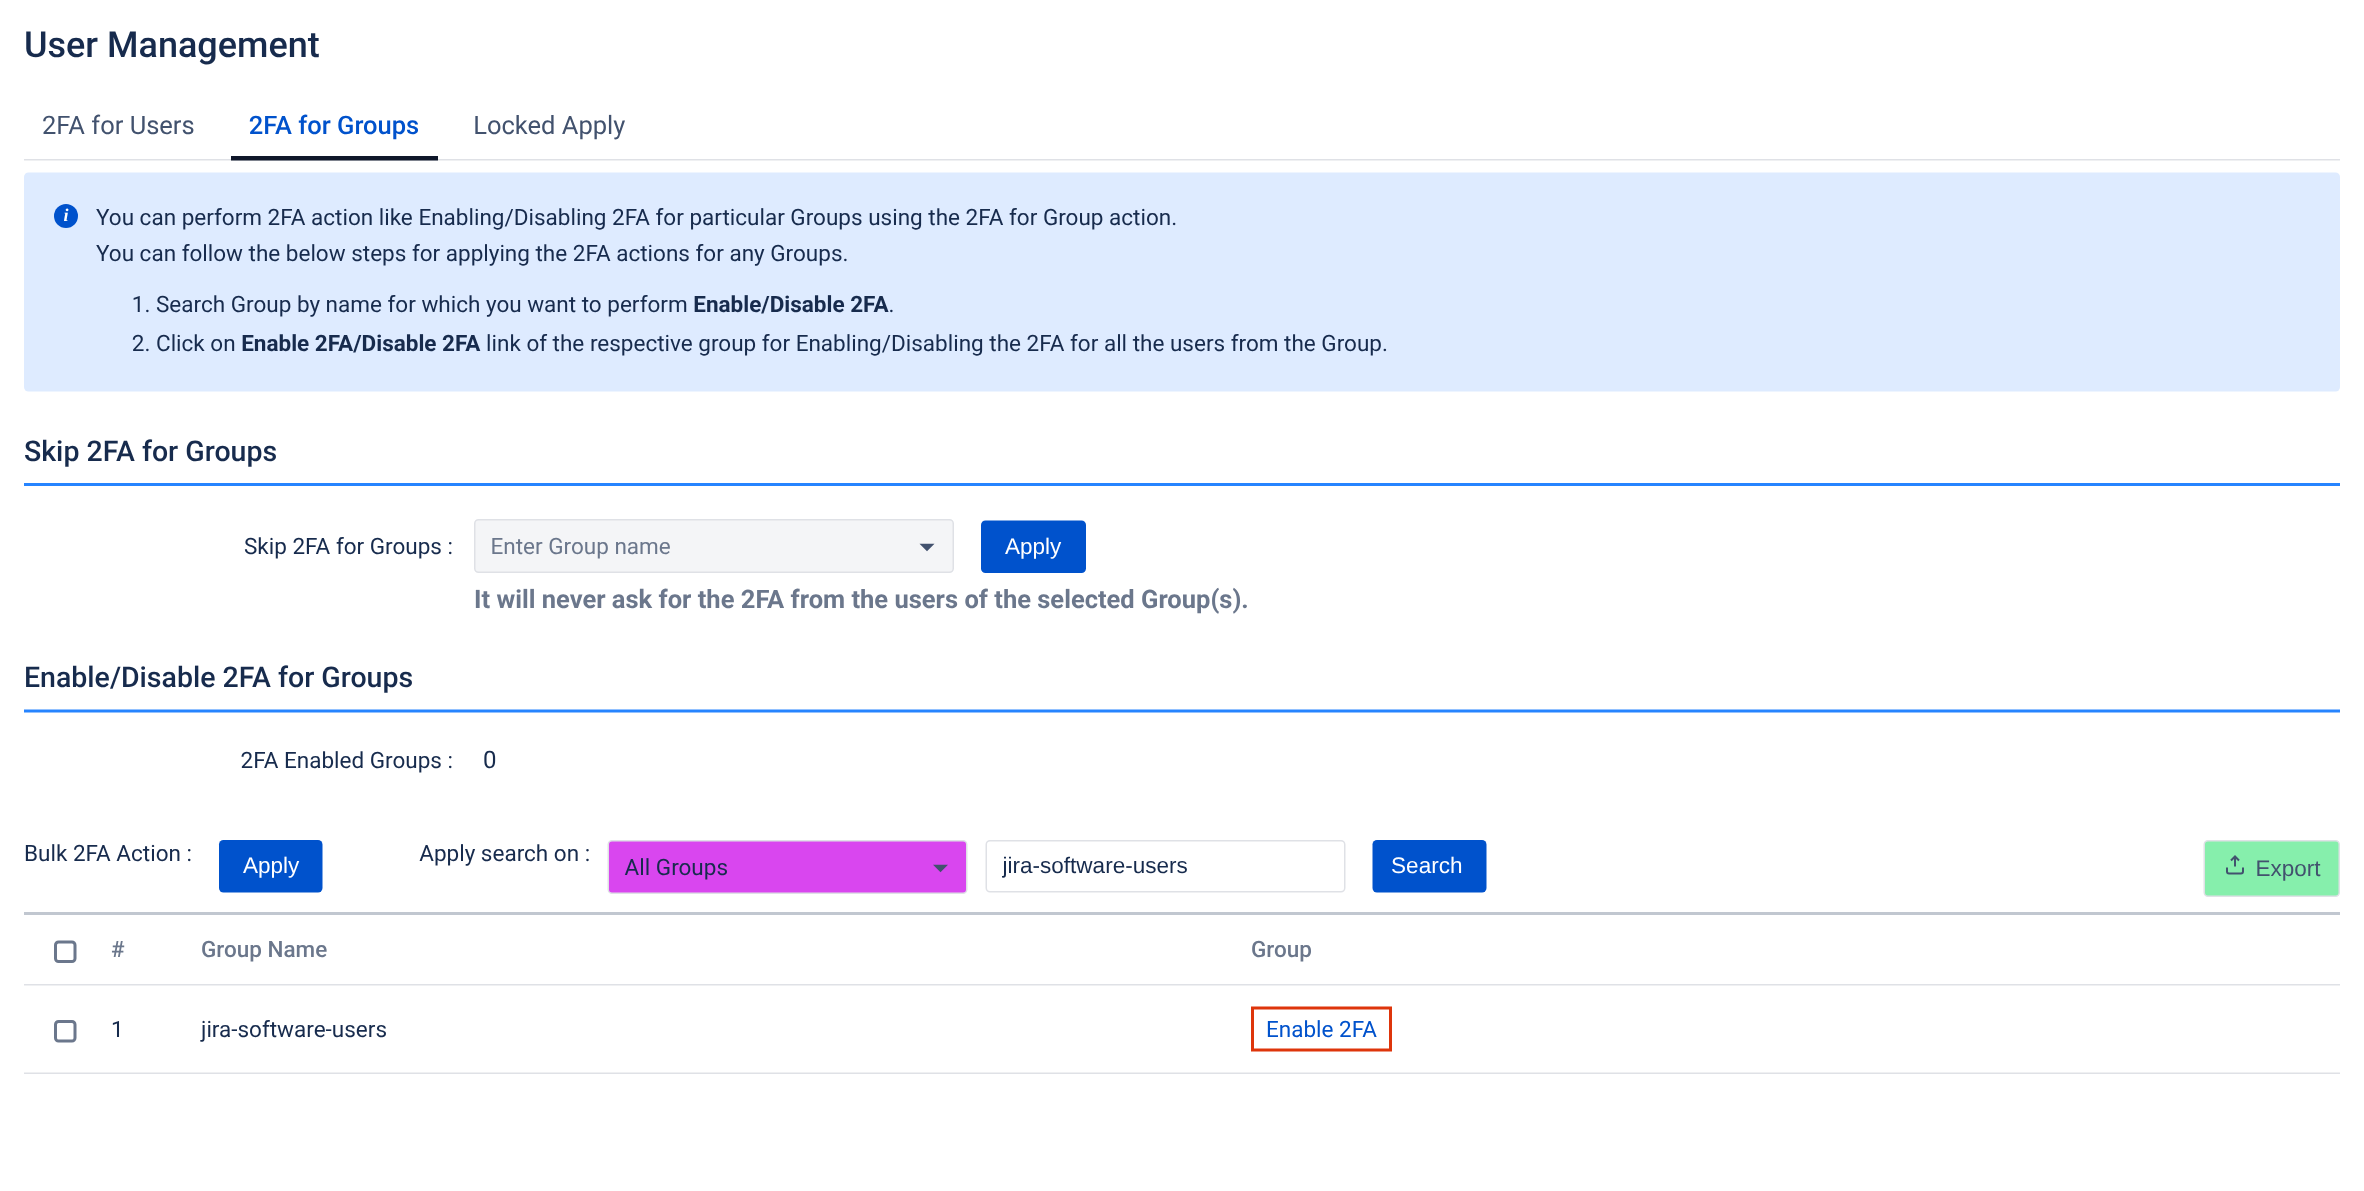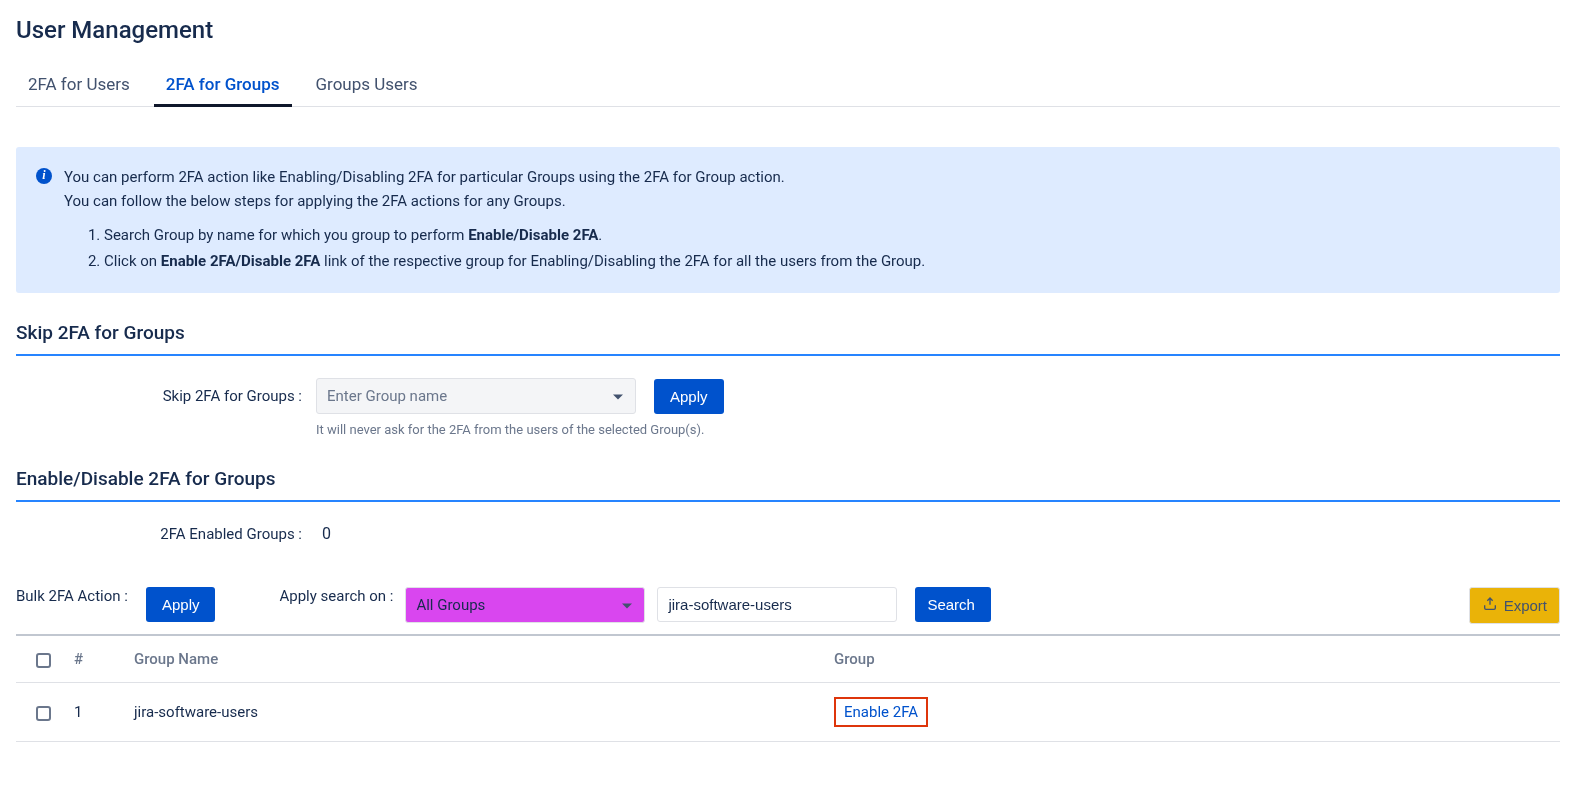--- a/index.html
+++ b/index.html
@@ -1,18 +1,18 @@
 <!DOCTYPE html>
 <html><head>
   <meta charset="utf-8">
   <style>
     * { box-sizing: border-box; margin: 0; padding: 0; }
     body { font-family: -apple-system, BlinkMacSystemFont, "Segoe UI", Roboto, sans-serif; color: #172B4D; padding: 16px; background: #fff; }
     .page-title { font-size: 24px; font-weight: 500; color: #172B4D; margin-bottom: 20px; }
-    .tabs { display: flex; border-bottom: 1px solid #dfe1e6; margin-bottom: 40px; }
+    .tabs { display: flex; border-bottom: 1px solid #dfe1e6; margin-bottom: 8px; }
     .tab { padding: 10px 12px; font-size: 17px; color: #42526E; cursor: pointer; margin-right: 12px; }
     .tab.active { color: #0052CC; border-bottom: 3px solid #0f172a; font-weight: 500; margin-bottom: -1px; }
     
     .info-panel { background: #DEEBFF; border-radius: 3px; padding: 18px 20px 18px 48px; margin-bottom: 28px; position: relative; color: #172B4D; font-size: 15px; line-height: 1.6; }
     .info-panel .info-icon { position: absolute; left: 20px; top: 21px; width: 16px; height: 16px; background: #0052CC; border-radius: 50%; display: flex; align-items: center; justify-content: center; color: #fff; font-size: 12px; font-weight: bold; font-style: italic; font-family: Georgia, serif; }
     .info-panel .line { display: block; }
     .info-panel ol { margin: 10px 0 0 40px; }
     .info-panel li { margin: 2px 0; }
     
     .section-heading { font-size: 19px; font-weight: 500; color: #172B4D; margin: 8px 0 10px; }
@@ -22,23 +22,23 @@
     .form-label { width: 300px; text-align: right; padding-right: 14px; font-size: 15px; color: #172B4D; }
     
     .select-input { background: #F4F5F7; border: 1px solid #DFE1E6; border-radius: 3px; padding: 8px 30px 8px 10px; font-size: 15px; color: #6B778C; min-width: 320px; position: relative; cursor: pointer; }
     .select-input.small { min-width: 180px; }
     .select-input.medium { min-width: 240px; }
     .select-input::after { content: ""; position: absolute; right: 12px; top: 50%; transform: translateY(-30%); border-left: 5px solid transparent; border-right: 5px solid transparent; border-top: 5px solid #42526E; }
     
     .text-input { background: #fff; border: 1px solid #DFE1E6; border-radius: 3px; padding: 8px 10px; font-size: 15px; color: #172B4D; min-width: 240px; }
     
     .btn-primary { background: #0052CC; color: #fff; border: none; border-radius: 3px; padding: 9px 16px; font-size: 15px; font-weight: 500; cursor: pointer; margin-left: 18px; }
-    .btn-secondary { background: #eab308; border: 1px solid #DFE1E6; border-radius: 3px; padding: 8px 12px; font-size: 15px; color: #42526E; cursor: pointer; display: inline-flex; align-items: center; gap: 6px; }
+    .btn-secondary { background: #86efac; border: 1px solid #DFE1E6; border-radius: 3px; padding: 8px 12px; font-size: 15px; color: #42526E; cursor: pointer; display: inline-flex; align-items: center; gap: 6px; }
     
-    .helper-text { font-size: 13px; color: #6B778C; margin-left: 300px; margin-bottom: 30px; }
+    .helper-text { font-size: 17px; color: #6B778C; margin-left: 300px; margin-bottom: 30px; font-weight: bold; }
     
     .enabled-row { display: flex; align-items: center; margin-bottom: 44px; }
     .enabled-row .label { width: 300px; text-align: right; padding-right: 14px; font-size: 15px; }
     .enabled-row .value { font-size: 16px; padding-left: 6px; }
     
     .filter-bar { display: flex; align-items: flex-start; gap: 12px; margin-bottom: 10px; font-size: 15px; }
     .filter-bar .spacer { flex: 0 0 40px; }
     .filter-bar .right { margin-left: auto; }
     
     .table { width: 100%; border-collapse: collapse; border-top: 2px solid #C1C7D0; margin-top: 6px; }
@@ -56,30 +56,30 @@
     .export-icon svg { width: 16px; height: 16px; }
   </style>
 </head>
 <body>
 
 <h1 class="page-title">User Management</h1>
 
 <div class="tabs">
   <div class="tab">2FA for Users</div>
   <div class="tab active">2FA for Groups</div>
-  <div class="tab">Groups Users</div>
+  <div class="tab">Locked Apply</div>
 </div>
 
 <div class="info-panel">
   <span class="info-icon">i</span>
   <span class="line">You can perform 2FA action like Enabling/Disabling 2FA for particular Groups using the 2FA for Group action.</span>
   <span class="line">You can follow the below steps for applying the 2FA actions for any Groups.</span>
   <ol>
     <li>
-      <span>Search Group by name for which you group to perform </span><b>Enable/Disable 2FA</b><span>.</span>
+      <span>Search Group by name for which you want to perform </span><b>Enable/Disable 2FA</b><span>.</span>
     </li>
     <li>
       <span>Click on </span><b>Enable 2FA/Disable 2FA</b><span> link of the respective group for Enabling/Disabling the 2FA for all the users from the Group.</span>
     </li>
   </ol>
 </div>
 
 <h2 class="section-heading">Skip 2FA for Groups</h2>
 <hr class="section-divider">
 

